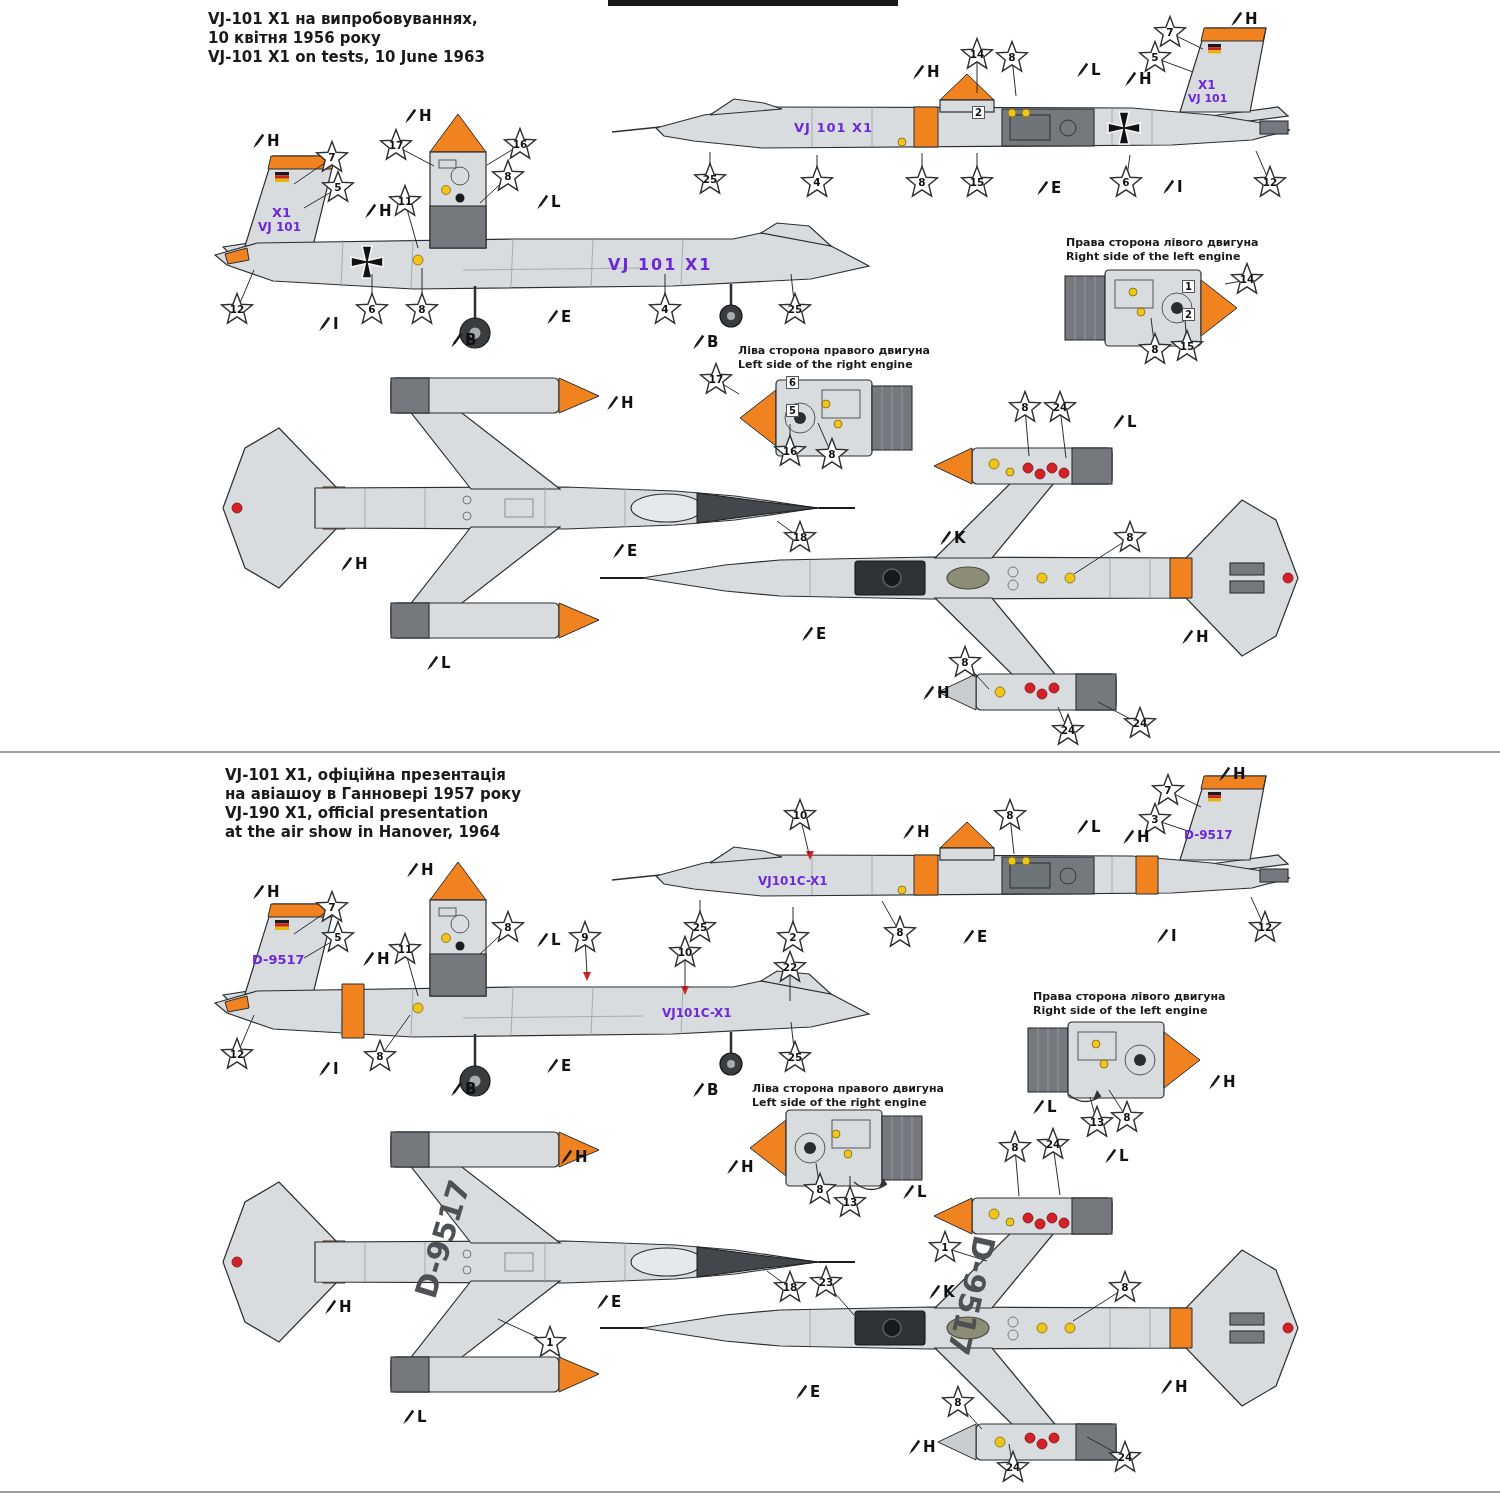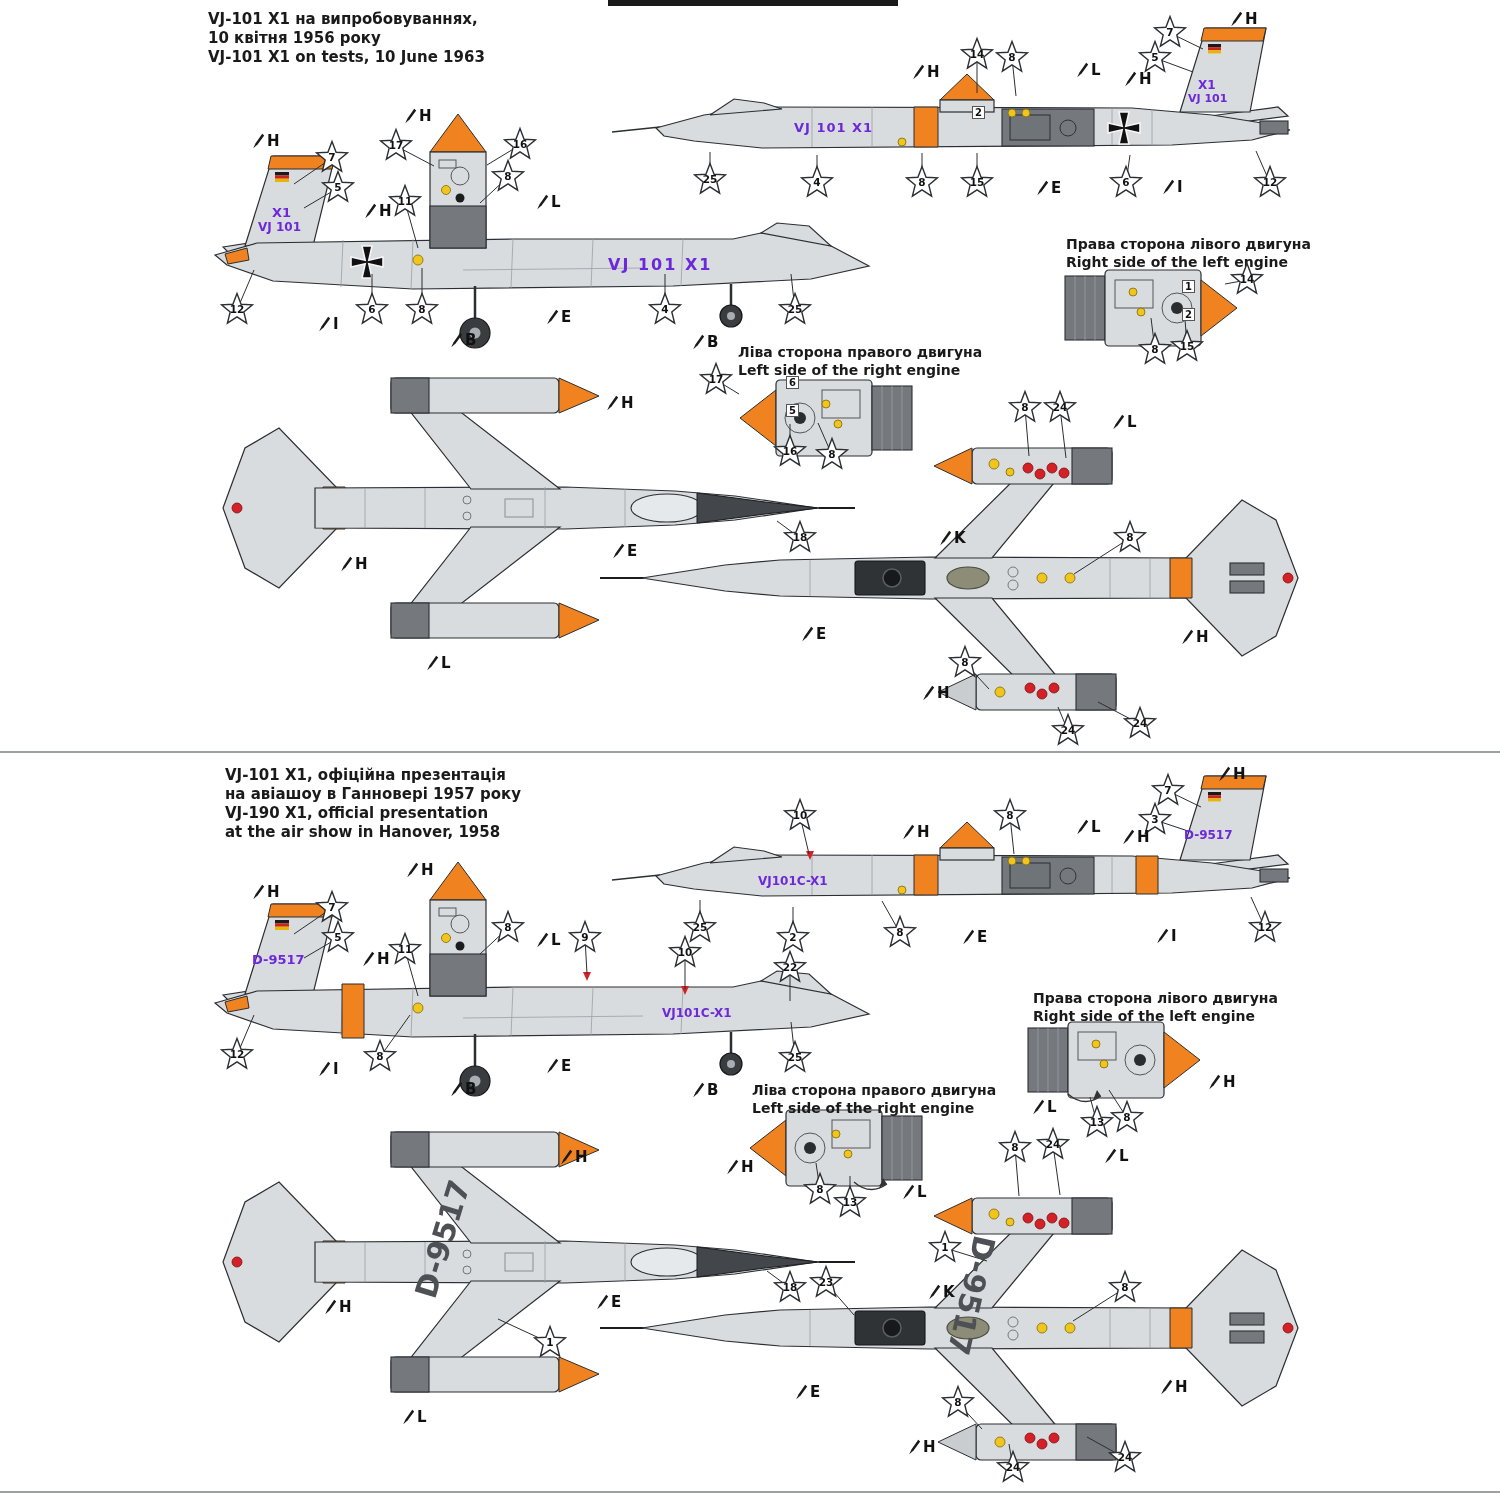--- a/index.html
+++ b/index.html
@@ -10,21 +10,21 @@
   
   .body{fill:#d9dcde;stroke:#2b2f33;stroke-width:1.2;}
   .dark{fill:#75797d;stroke:#2b2f33;stroke-width:1.1;}
   .orange{fill:#f0831f;stroke:#2b2f33;stroke-width:1;}
   .ydot{fill:#f2c51d;stroke:#7a6a10;stroke-width:0.8;}
   .rdot{fill:#d42027;stroke:#7a1012;stroke-width:0.8;}
   .rv{fill:#d42027;}
   .pline{stroke:#9aa0a4;stroke-width:0.8;fill:none;}
   
   .caption{position:absolute;font-weight:bold;font-size:15px;line-height:1.27;color:#1a1a1a;white-space:nowrap;}
-  .caption.small{font-size:14px;}
+  .caption.small{font-size:11px;}
   .star{position:absolute;width:34px;height:38px;}
   .letter{position:absolute;display:flex;align-items:flex-start;gap:2px;font-weight:bold;font-size:15px;color:#111;}
   .letter svg{margin-top:1px;}
   .tag{position:absolute;font-size:10px;font-weight:bold;color:#111;background:#fff;border:1px solid #555;padding:0 2px;line-height:11px;}
   .actext{position:absolute;font-weight:bold;white-space:nowrap;color:#6d28d9;transform-origin:left top;}
 </style>
 </head>
 <body>
 
 <div id="sheet">
@@ -273,21 +273,21 @@
 
 <div class="caption" style="left: 208px; top: 10px;">
       <div class="cap-line">VJ-101 X1 на випробовуваннях,</div>
       <div class="cap-line">10 квітня 1956 року</div>
       <div class="cap-line">VJ-101 X1 on tests, 10 June 1963</div>
     </div>
     <div class="caption" style="left: 225px; top: 766px;">
       <div class="cap-line">VJ-101 X1, офіційна презентація</div>
       <div class="cap-line">на авіашоу в Ганновері 1957 року</div>
       <div class="cap-line">VJ-190 X1, official presentation</div>
-      <div class="cap-line">at the air show in Hanover, 1958</div>
+      <div class="cap-line">at the air show in Hanover, 1964</div>
     </div>
     <div class="caption small" style="left: 1066px; top: 236px;">
       <div class="cap-line">Права сторона лівого двигуна</div>
       <div class="cap-line">Right side of the left engine</div>
     </div>
     <div class="caption small" style="left: 738px; top: 344px;">
       <div class="cap-line">Ліва сторона правого двигуна</div>
       <div class="cap-line">Left side of the right engine</div>
     </div>
     <div class="caption small" style="left: 1033px; top: 990px;">

